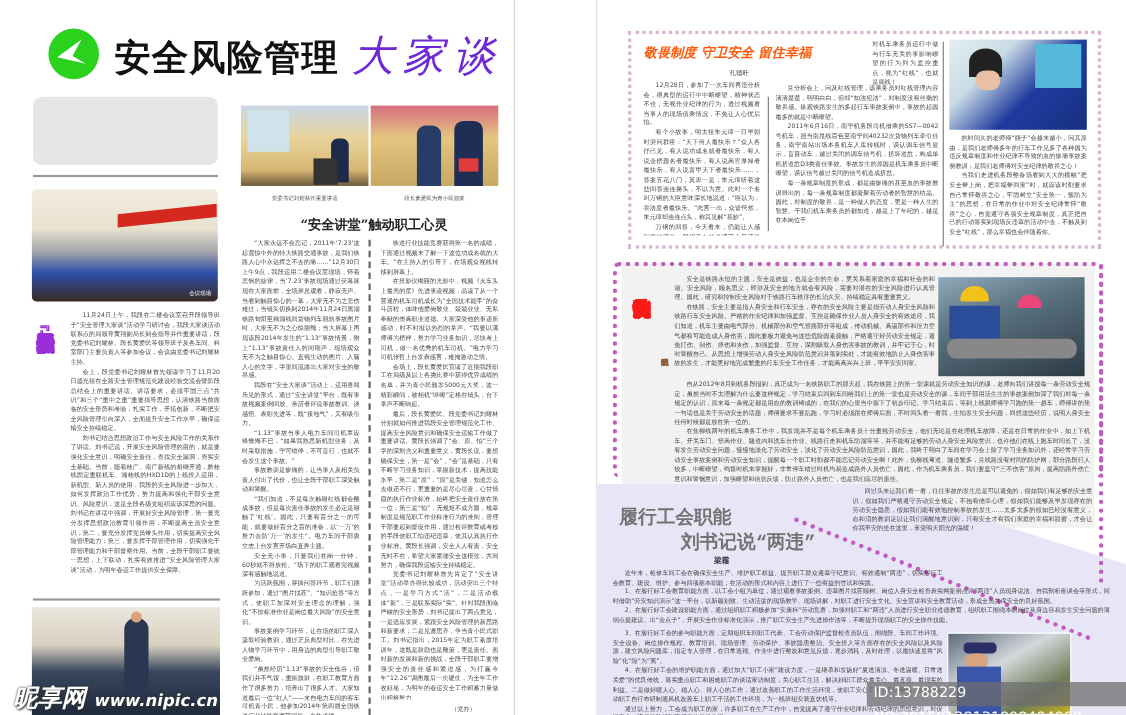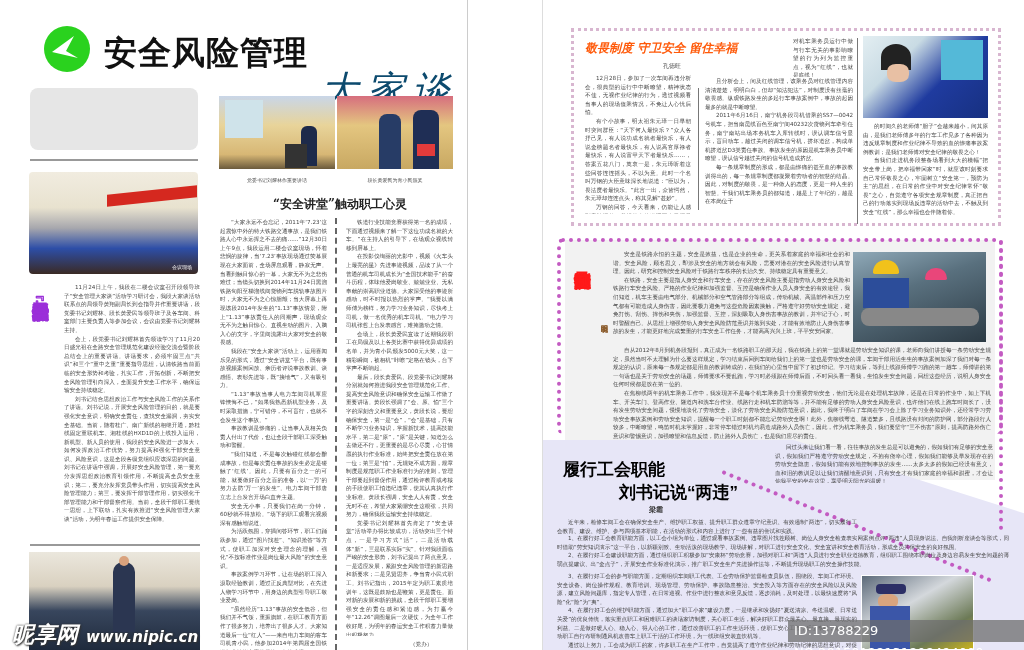--- a/index.html
+++ b/index.html
@@ -6,21 +6,21 @@
   body { width: 1024px; height: 650px; background: #ffffff; font-family: "DejaVu Sans", sans-serif; overflow: hidden; position: relative; }
   .page { position: absolute; top: 0; height: 650px; background: #fff; overflow: hidden; }
   #page-left { left: 0; width: 468px; border-right: 1px solid #ccc; padding-left: 44px; }
   #page-right { left: 542px; width: 482px; border-left: 1px solid #ddd; }
   .gap { position: absolute; left: 482px; top: 0; width: 60px; height: 650px; background: #fff; }
 
   
   .logo-circle { position: absolute; left: 44px; top: 26px; width: 46px; height: 46px; border-radius: 50%; background: #2ad21e; }
   .logo-circle svg { position: absolute; left: 0; top: 0; }
   .mast-title { position: absolute; left: 104px; top: 31px; font-size: 33px; font-weight: bold; color: #111; letter-spacing: 1px; }
-  .mast-sub { position: absolute; left: 320px; top: 26px; font-size: 38px; font-family: "DejaVu Serif", serif; color: #0c4a6e; font-style: italic; letter-spacing: 8px; margin-top: 39px; }
+  .mast-sub { position: absolute; left: 320px; top: 26px; font-size: 38px; font-family: "DejaVu Serif", serif; color: #6d28d9; font-style: italic; letter-spacing: 8px; }
 
   .issue-box { position: absolute; left: 30px; top: 88px; width: 168px; height: 62px; background: #e6e6e6; border-radius: 8px; }
   .issue-label { position: absolute; left: 8px; top: 10px; font-size: 22px; font-family: "DejaVu Serif", serif; font-style: italic; font-weight: bold; color: #111; }
   .issue-num { font-size: 34px; margin: 0 4px; }
   .issue-meta { position: absolute; left: 112px; top: 14px; font-size: 10px; font-weight: bold; text-align: center; line-height: 16px; color: #111; }
   .rule { position: absolute; height: 2px; background: #999; }
 
   .photo { position: absolute; border-radius: 4px; overflow: hidden; }
   .caption { position: absolute; font-size: 5px; color: #555; text-align: center; }
 
@@ -29,21 +29,21 @@
   .vtitle { position: absolute; writing-mode: vertical-rl; font-weight: bold; letter-spacing: 0px; }
   .dashed-v { position: absolute; width: 0; border-left: 2px dashed #666; }
   .solid-v { position: absolute; width: 1px; background: #777; }
 
   
   .lace-box { position: absolute; border: 3px dotted #d8b6d0; }
   .red-title { position: absolute; color: #ff5a0a; font-weight: bold; }
   .lav-section { position: absolute; left: 0; top: 440px; width: 482px; height: 210px; background: #e7e6f7; clip-path: polygon(0 0, 52% 0, 100% 35%, 100% 100%, 0 100%); }
   .gray-section { position: absolute; left: 22px; top: 240px; width: 430px; height: 240px; background: #f2f2f2; }
   .flower-border { position: absolute; border: 4px dotted #c35bc2; border-radius: 6px; }
-  .blue-title { position: absolute; color: #000000; font-weight: bold; font-family: Liberation Sans, sans-serif; }
+  .blue-title { position: absolute; color: #737373; font-weight: bold; font-family: Liberation Mono, monospace; }
   .watermark-id { position: absolute; left: 788px; top: 620px; width: 236px; height: 22px; background: rgba(110,110,110,0.75); color: #fff; font-size: 13px; line-height: 22px; padding-left: 6px; font-family: "DejaVu Sans", sans-serif; }
   .watermark-logo { position: absolute; left: 12px; top: 620px; font-size: 22px; font-weight: bold; color: #fff; font-style: italic; text-shadow: 0 0 2px #333, 1px 1px 2px #333; }
   .watermark-url { font-size: 15px; margin-left: 8px; }
 </style>
 </head>
 <body>
 
 <div id="page-left" class="page">
 
   <div class="logo-circle">

